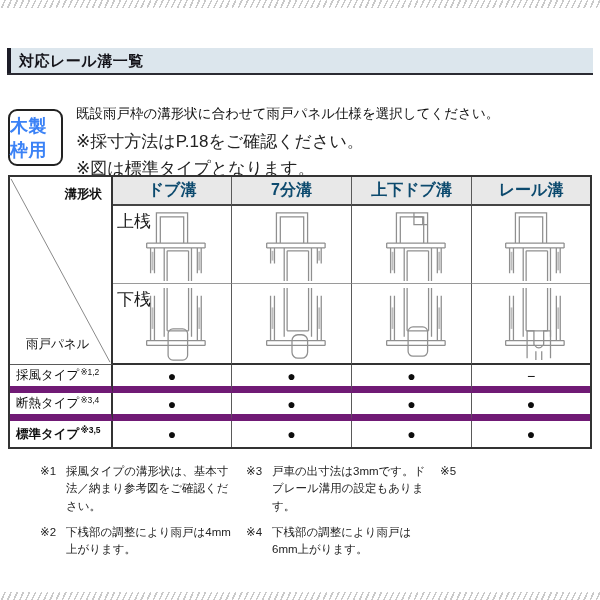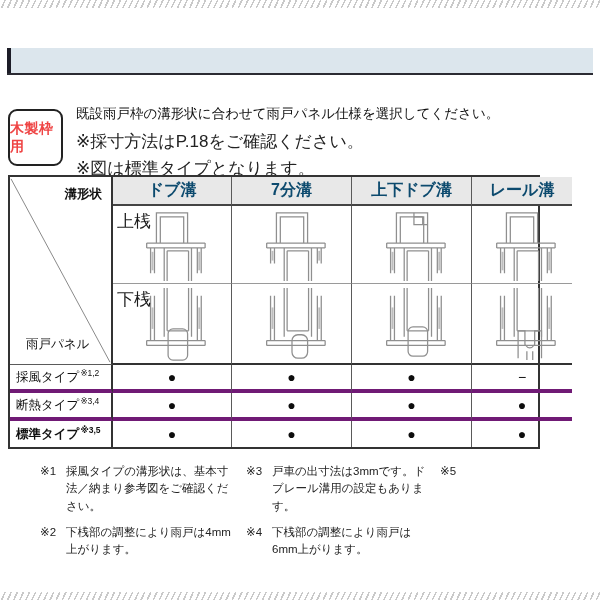--- a/index.html
+++ b/index.html
@@ -26,35 +26,35 @@
     position:absolute; left:12px; top:4px; font-size:15px; font-weight:bold; color:#14141a;
     letter-spacing:.5px;
   }
 
   
   .badge-box {
     position:absolute; left:8px; top:109px; width:55px; height:57px;
     border:2px solid #222; border-radius:9px; background:#fff;
     display:flex; align-items:center; justify-content:center;
   }
-  .badge-label { font-size:14px; font-weight:bold; color:#ef4444; letter-spacing:.5px; }
+  .badge-label { font-size:18px; font-weight:bold; color:#3b82f6; letter-spacing:.5px; }
   .intro { position:absolute; left:76px; top:105px; width:515px; }
   .intro-main { font-size:13.5px; color:#111; margin-bottom:5px; }
   .intro-note { font-size:17px; color:#222; line-height:1.6; }
 
   
   .groove-table {
-    position:absolute; left:8px; top:175px; width:532px; height:274px;
+    position:absolute; left:8px; top:175px; width:584px; height:274px;
     border:2px solid #333;
     display:grid;
     grid-template-columns:103px 119px 120px 120px 1fr;
     grid-template-rows:29px 78px 81px 28px 28px 1fr;
     background:#fff;
   }
-  .cell { border-right:1px solid #5a5a5a; border-bottom:4px solid #701a75; position:relative; }
+  .cell { border-right:1px solid #5a5a5a; border-bottom:7px solid #701a75; position:relative; }
   .cell.last-col { border-right:none; }
   .cell.no-bottom { border-bottom:none;font-weight:bold; }
   .corner-cell {
     grid-row:1 / span 3; grid-column:1; border-right:2px solid #333;
     border-bottom:1px solid #5a5a5a; position:relative; background:#fff;
   }
   .corner-cell svg { position:absolute; inset:0; width:100%; height:100%; }
   .corner-top { position:absolute; top:9px; right:9px; font-size:12.5px; font-weight:bold; color:#111; }
   .corner-bottom { position:absolute; bottom:11px; left:16px; font-size:12.5px; color:#111; }
   .col-header {
@@ -83,20 +83,21 @@
   .ftext { flex:1; }
 </style>
 </head>
 <body>
 
 <div class="hatch top"></div>
 <div class="hatch bottom"></div>
 
 <div class="section-header">
   <div class="accent-bar"></div>
+  <div class="section-title">対応レール溝一覧</div>
 </div>
 
 <div class="badge-box">
   <span class="badge-label">木製枠用</span>
 </div>
 <div class="intro">
   <div class="intro-main">既設雨戸枠の溝形状に合わせて雨戸パネル仕様を選択してください。</div>
   <div class="intro-note">※採寸方法はP.18をご確認ください。</div>
   <div class="intro-note">※図は標準タイプとなります。</div>
 </div>

